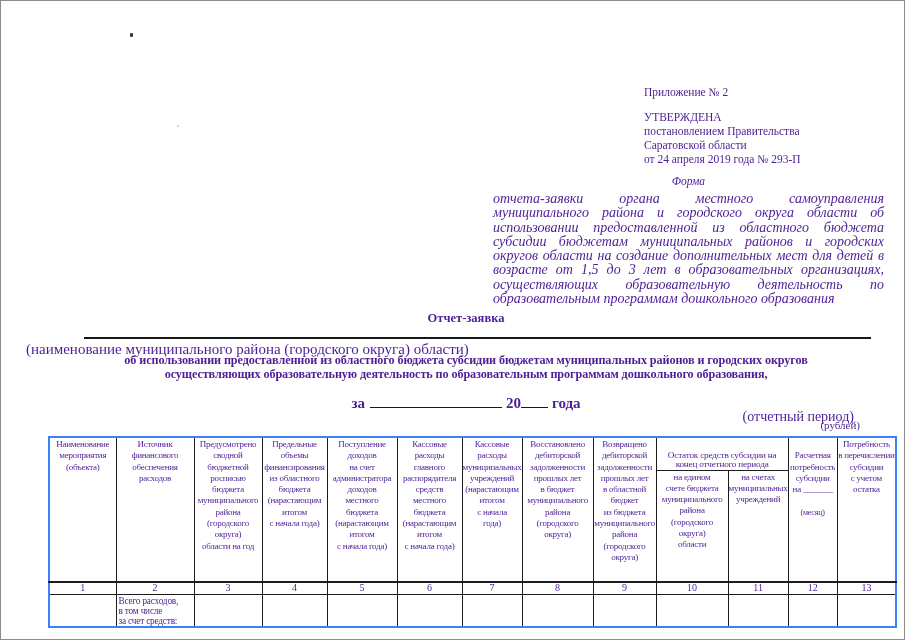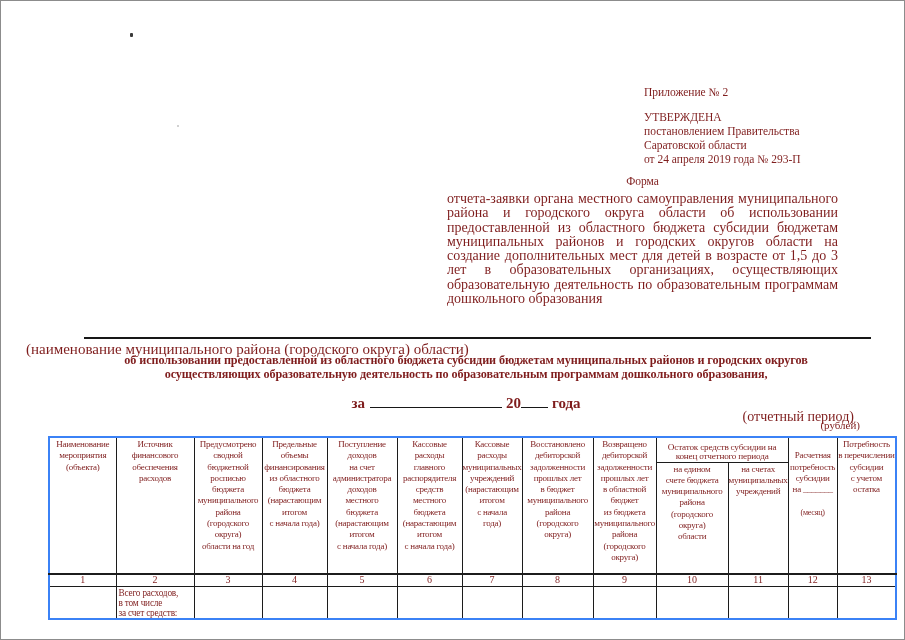--- a/index.html
+++ b/index.html
@@ -1,25 +1,25 @@
 <!DOCTYPE html>
 <html><head>
 <meta charset="utf-8">
 <style>
   html,body{margin:0;padding:0;background:#fff;}
   .page{
     position:relative;width:905px;height:640px;box-sizing:border-box;
     background:#ffffff;border:1px solid #8c8c8c;overflow:hidden;
-    font-family:"Liberation Serif","DejaVu Serif",serif;color:#7f1d1d;
+    font-family:"Liberation Serif","DejaVu Serif",serif;color:#4c1d95;
   }
   
   .appendix-block{position:absolute;left:643px;top:84px;font-size:11.5px;line-height:14px;}
   .appendix-label{margin-bottom:11px;}
   
-  .form-block{position:absolute;left:446px;top:174px;width:391px;}
+  .form-block{position:absolute;left:492px;top:174px;width:391px;font-style:italic;}
   .form-label{text-align:center;font-size:11.5px;margin-bottom:5px;}
   .form-desc{font-size:14px;line-height:14.3px;text-align:justify;}
   
   .report-title{position:absolute;left:25px;top:310px;width:880px;text-align:center;
     font-weight:bold;font-size:12.5px;}
   .name-blank{position:absolute;left:83px;top:336px;width:787px;height:0;
     border-top:2.2px solid #171717;}
   .name-caption{position:absolute;left:25px;top:340px;width:880px;text-align:left;font-size:15px;}
   .subtitle{position:absolute;left:25px;top:352px;width:880px;text-align:center;
     font-weight:bold;font-size:12.2px;line-height:14.3px;letter-spacing:-0.1px;}
@@ -29,21 +29,21 @@
   .blank-period{width:132px;margin:0 4px 0 5px;}
   .blank-year{width:27px;margin-right:4px;}
   .period-caption{position:absolute;left:25px;top:408px;width:828px;text-align:right;font-size:14px;}
   .units{position:absolute;top:418px;right:44px;font-size:11px;}
   
   .report-table{position:absolute;left:47px;top:435px;border-collapse:collapse;table-layout:fixed;
     border:2px solid #3b82f6;}
   .report-table td{border:1px solid #1c1c1c;overflow:hidden;}
   .hc{vertical-align:top;text-align:center;font-size:9px;line-height:11.3px;
     letter-spacing:-0.25px;white-space:pre-line;padding:1px 0 0;}
-  .group-hc{font-size:9.2px;line-height:9.3px;letter-spacing:-0.2px;padding-top:5px;margin-left:24px;}
+  .group-hc{font-size:9.2px;line-height:9.3px;letter-spacing:-0.2px;padding-top:13px;margin-left:24px;}
   .row-group{height:19px;}
   .row-sub{height:112px;}
   .row-num{height:12px;}
   .row-num td{border-top:2px solid #1c1c1c;border-bottom:1.5px solid #1c1c1c;
     text-align:center;vertical-align:middle;font-size:10px;line-height:10px;padding:0;}
   .row-data{height:30px;}
   .row-data td{vertical-align:top;}
   .total-label{text-align:left;font-size:9.3px;line-height:10px;white-space:pre-line;
     padding:1px 0 0 2px;letter-spacing:-0.2px;}
   .month-cap{font-size:8px;letter-spacing:-0.2px;}
@@ -66,20 +66,21 @@
     <div>постановлением Правительства</div>
     <div>Саратовской области</div>
     <div>от 24 апреля 2019 года № 293-П</div>
   </div>
 
   <div class="form-block">
     <div class="form-label">Форма</div>
     <div class="form-desc">отчета-заявки органа местного самоуправления муниципального района и городского округа области об использовании предоставленной из областного бюджета субсидии бюджетам муниципальных районов и городских округов области на создание дополнительных мест для детей в возрасте от 1,5 до 3 лет в образовательных организациях, осуществляющих образовательную деятельность по образовательным программам дошкольного образования</div>
   </div>
 
+  <div class="report-title">Отчет-заявка</div>
 
   <div class="name-blank"></div>
   <div class="name-caption">(наименование муниципального района (городского округа) области)</div>
 
   <div class="subtitle">
     <div>об использовании предоставленной из областного бюджета субсидии бюджетам муниципальных районов и городских округов</div>
     <div>осуществляющих образовательную деятельность по образовательным программам дошкольного образования,</div>
   </div>
 
   <div class="period-line">

